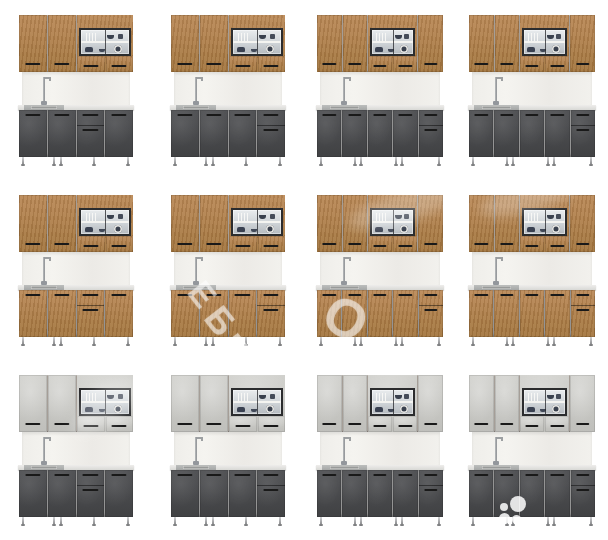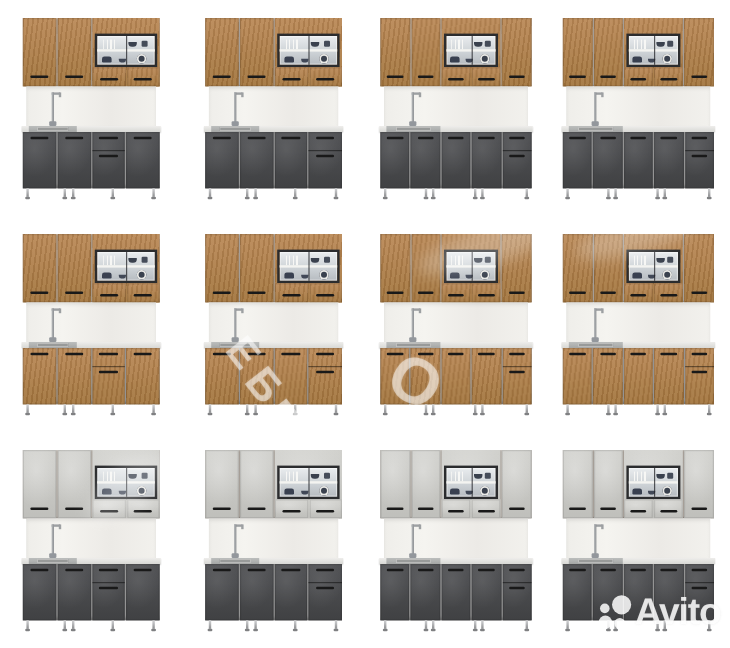--- a/index.html
+++ b/index.html
@@ -931,15 +931,14 @@
       <div class="wm-smudge" style="left: 478px; top: 184px; width: 100px; height: 28px; transform: rotate(-14deg);"></div>
       <div class="wm-smudge" style="left: 66px; top: 388px; width: 80px; height: 36px; transform: rotate(-40deg);"></div>
     </div>
   <div class="avito">
     <span class="avito-logo">
       <i class="a-c1"></i>
         <i class="a-c2"></i>
         <i class="a-c3"></i>
         <i class="a-c4"></i>
     </span>
-    <span class="avito-text">Avito</span>
   </div>
 </div>
 
 </body></html>

